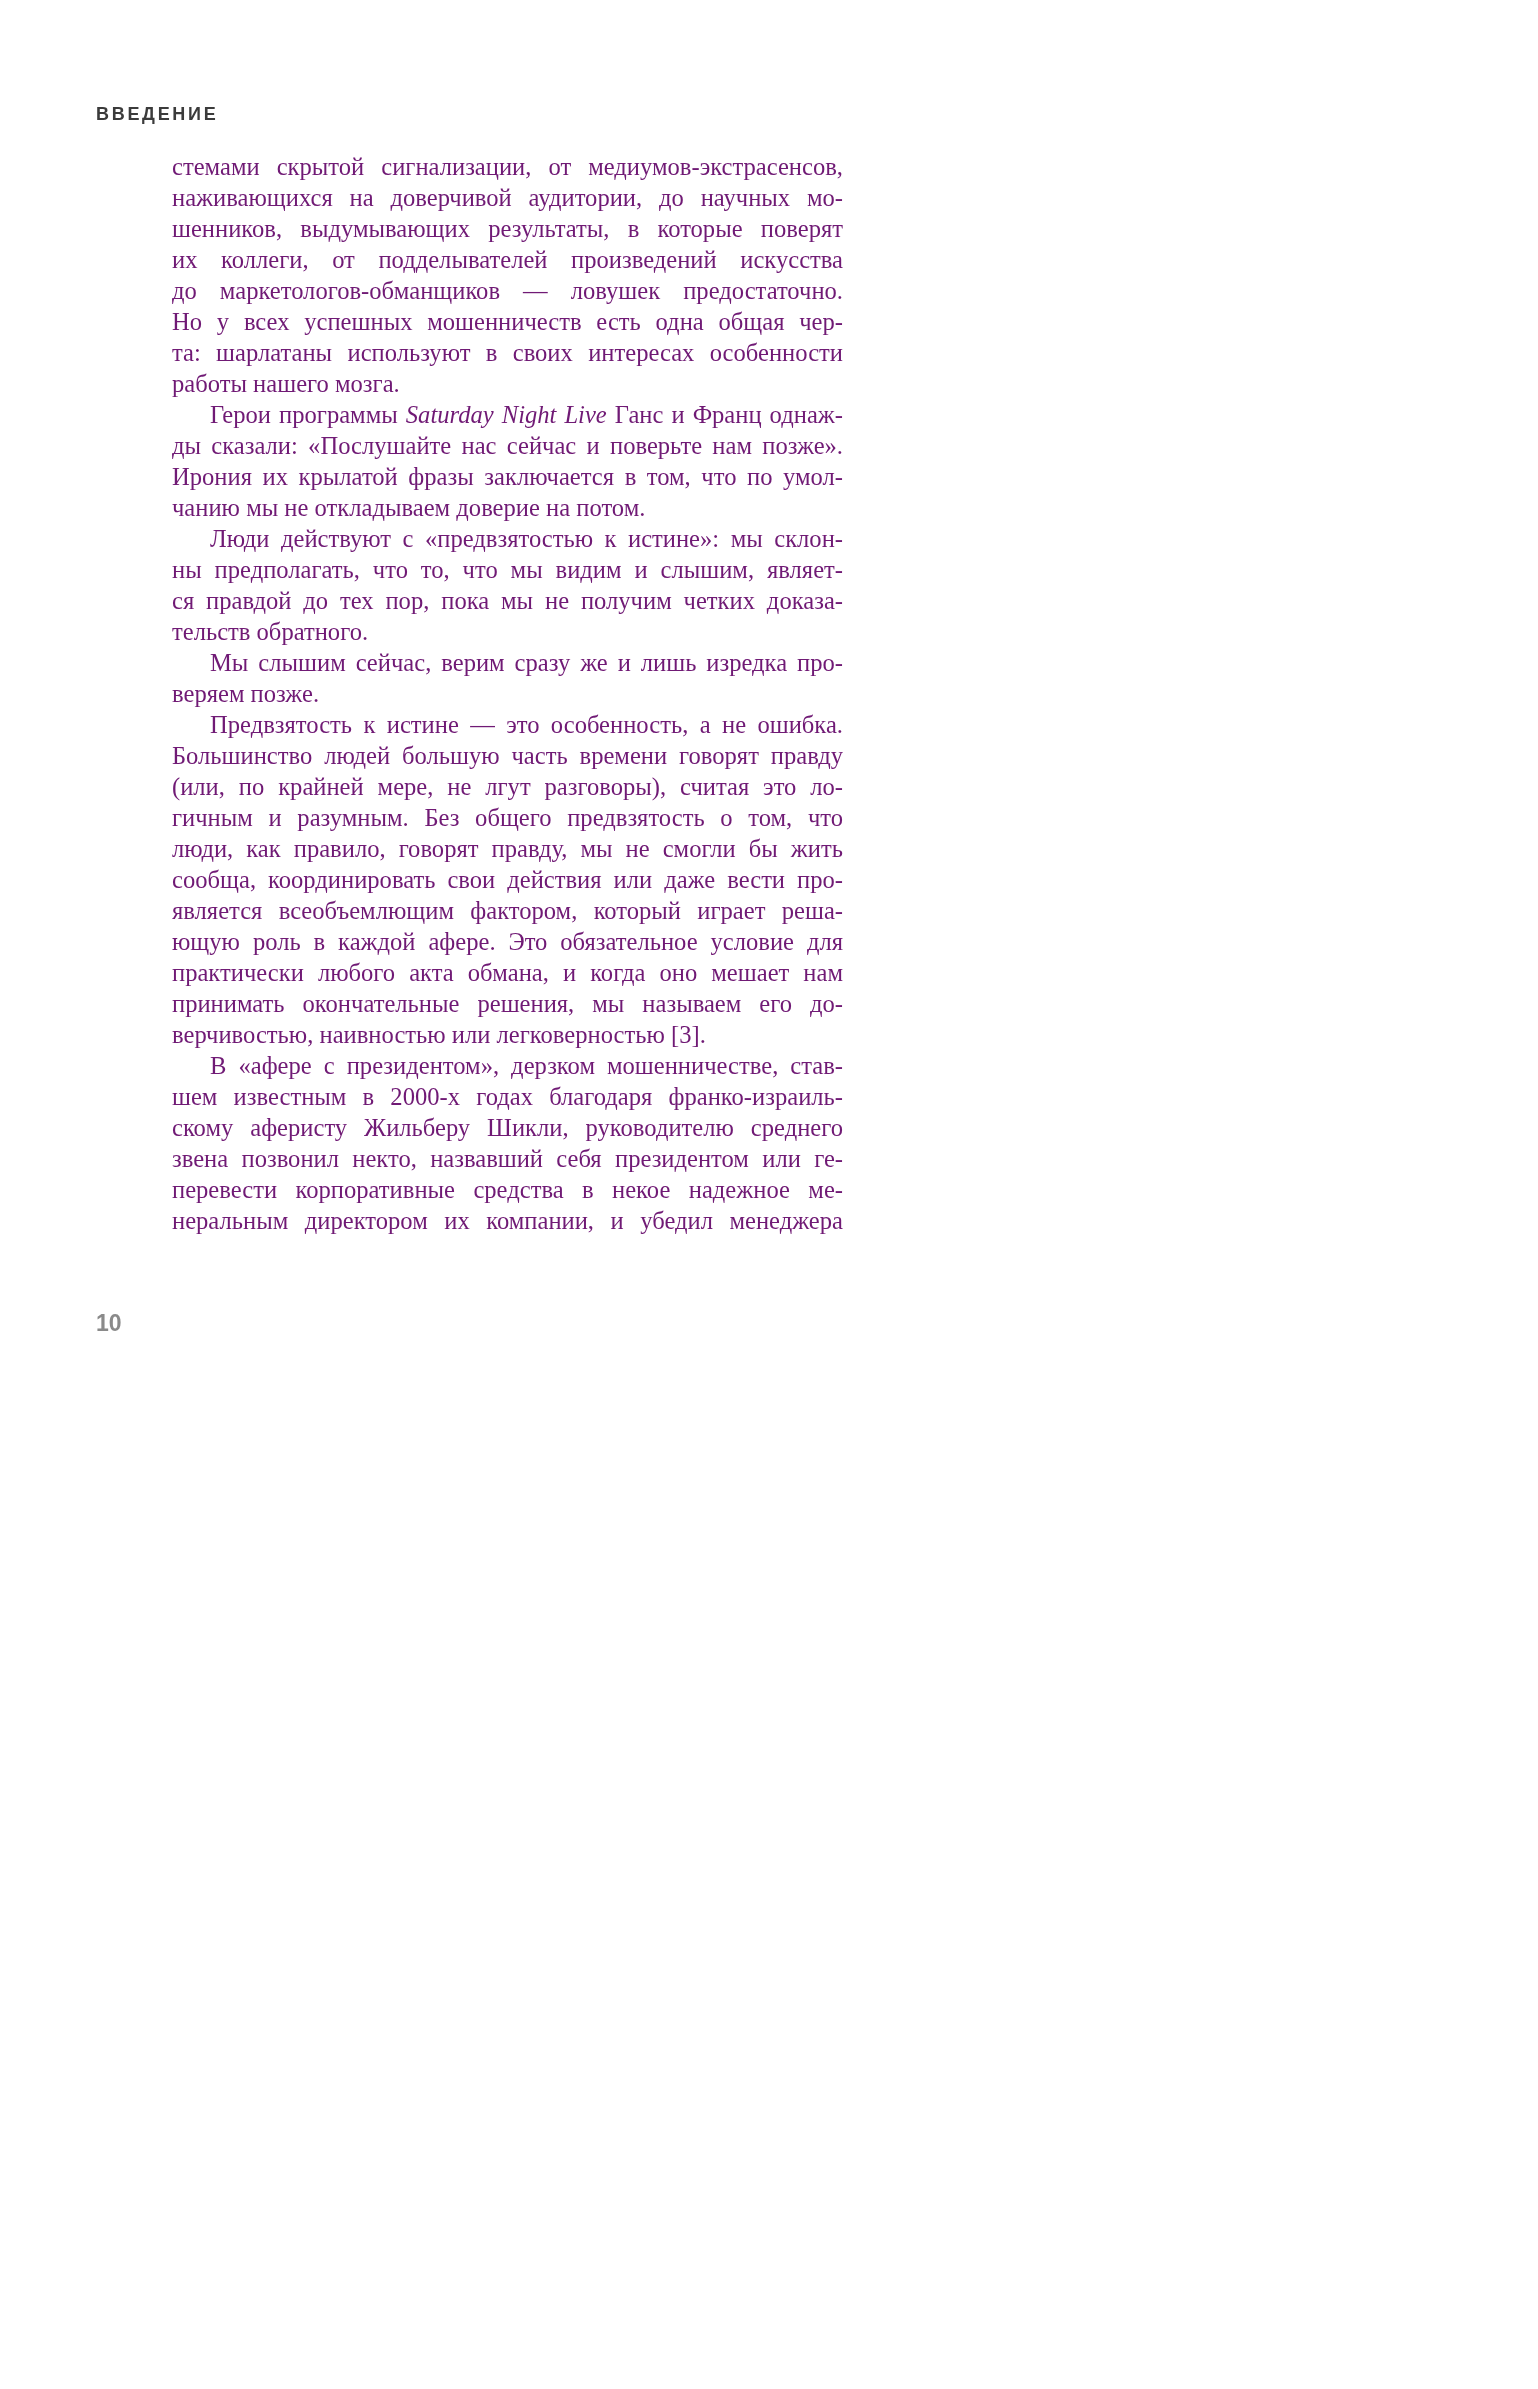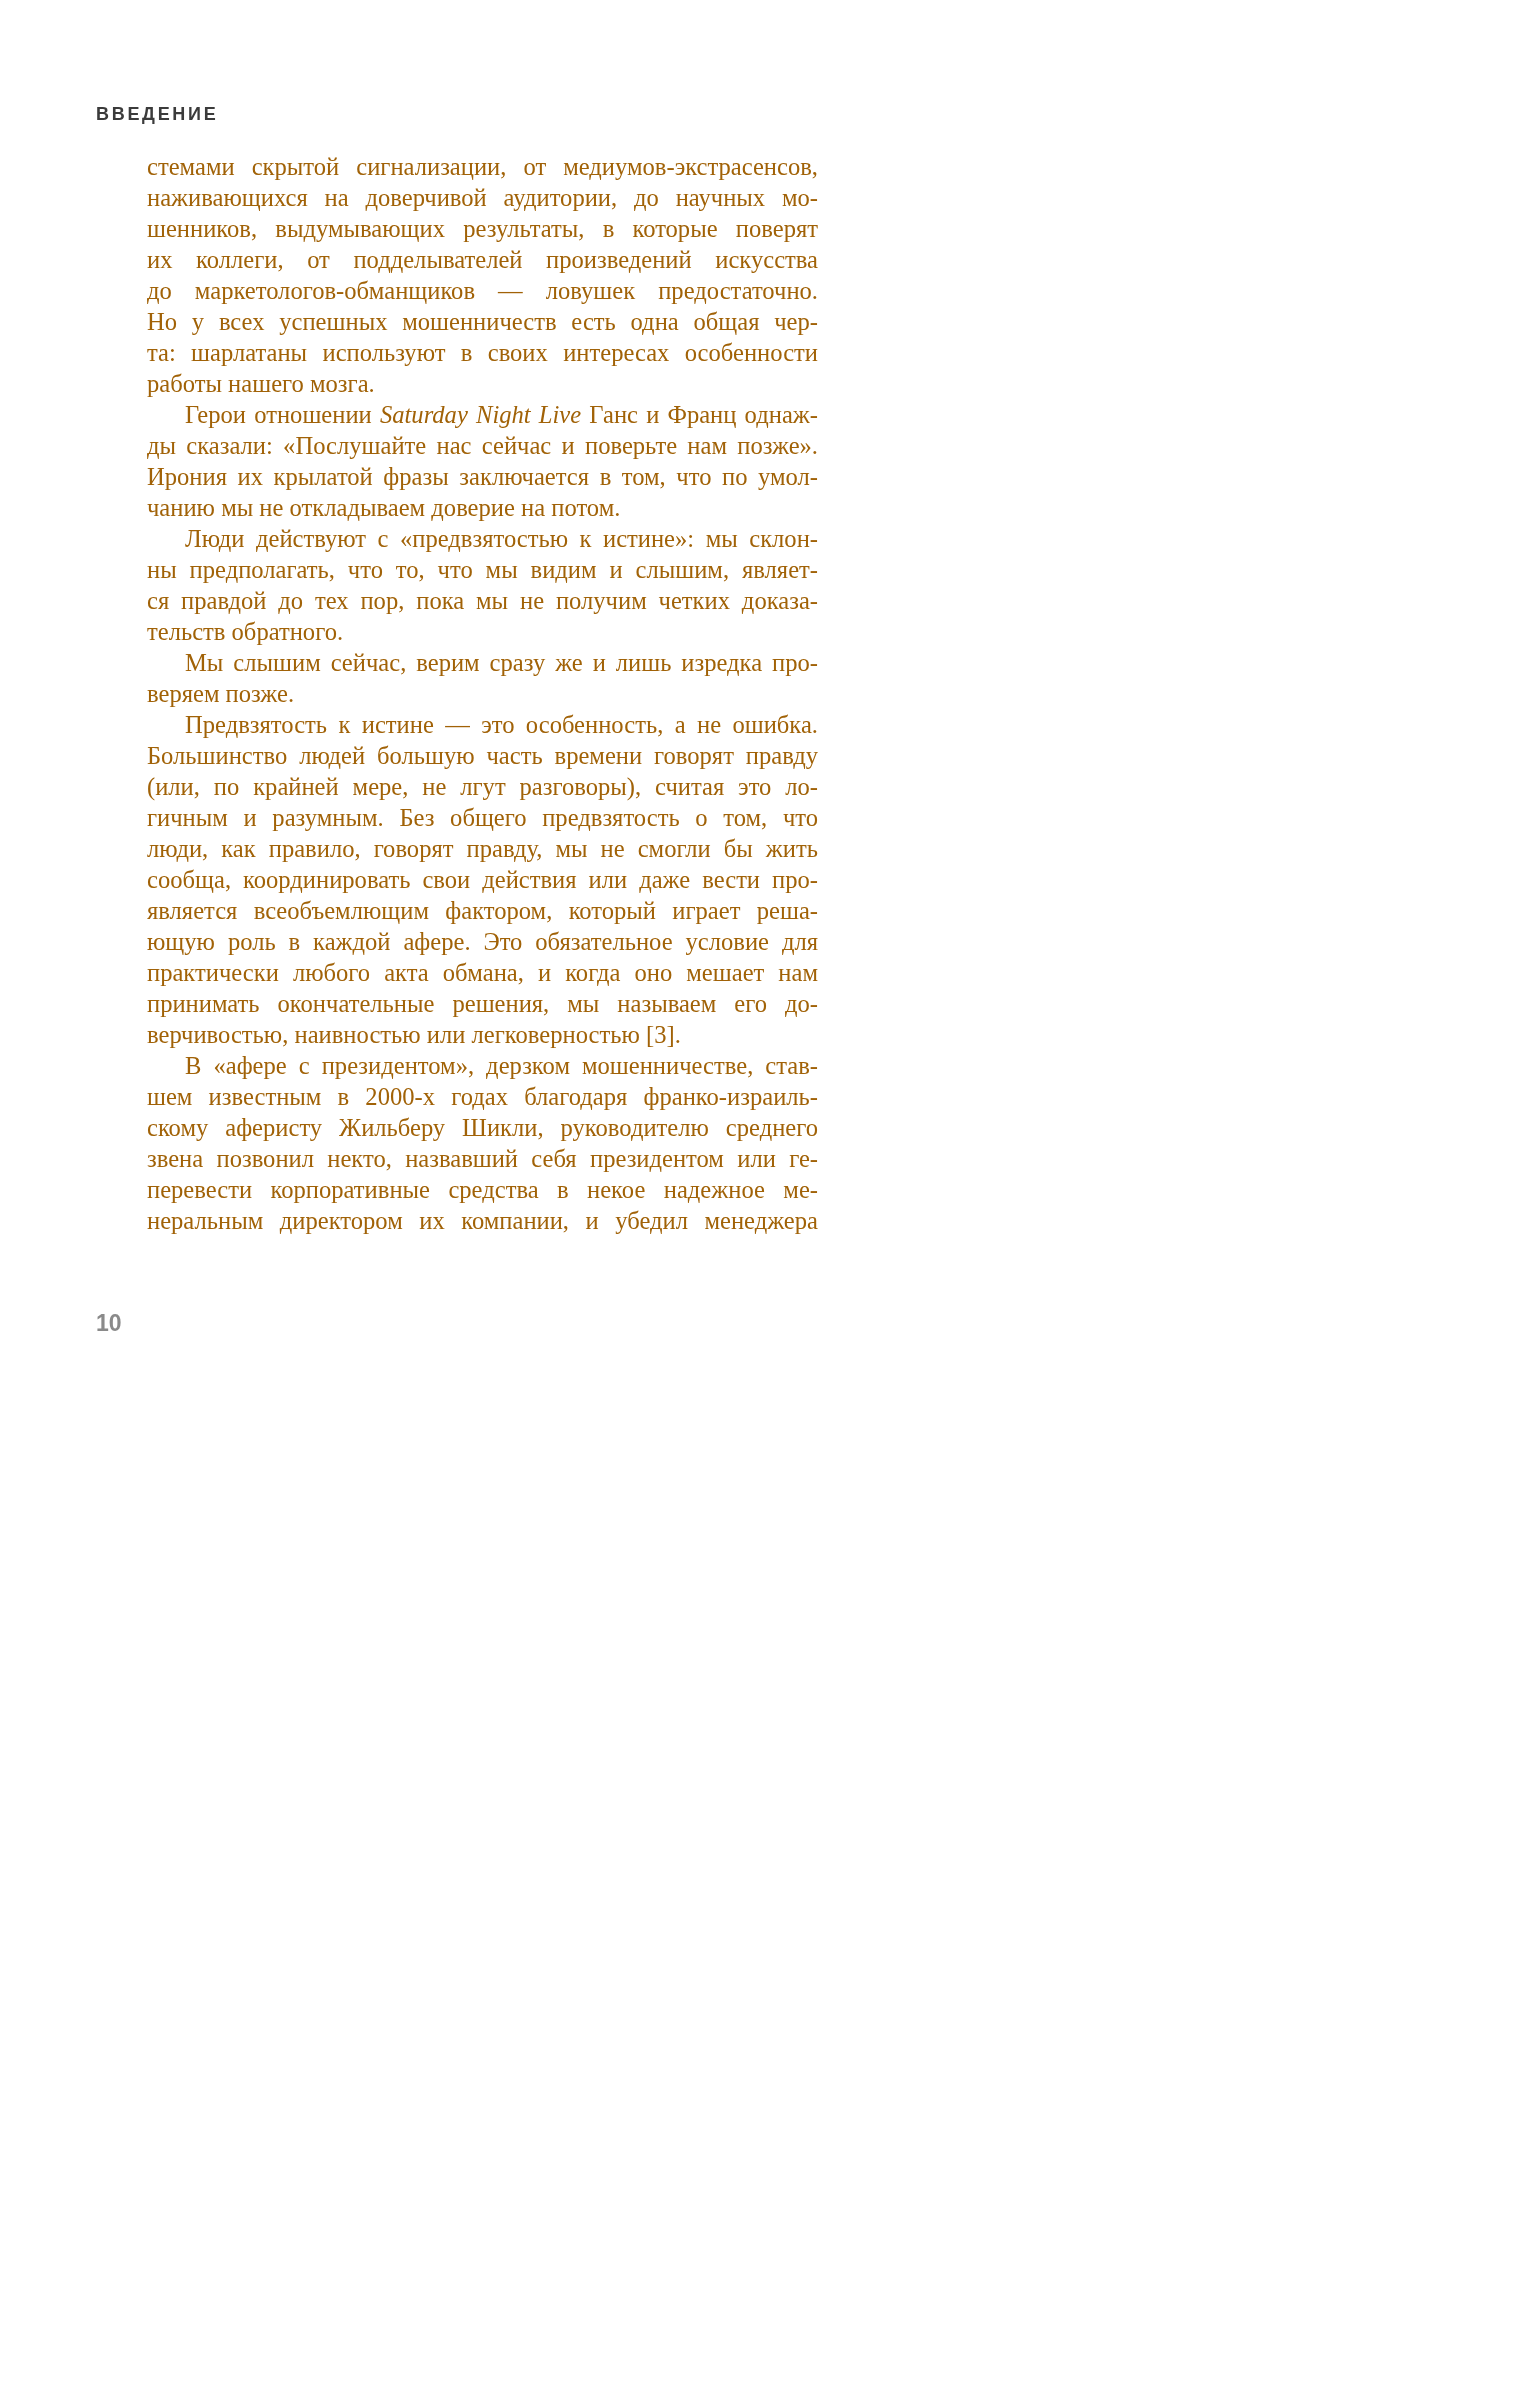--- a/index.html
+++ b/index.html
@@ -19,27 +19,27 @@
     left: 96px;
     top: 104px;
     font-family: "Liberation Sans", sans-serif;
     font-size: 18px;
     font-weight: 600;
     letter-spacing: 2.7px;
     color: #3b3b3b;
   }
   .text-block {
     position: absolute;
-    left: 147px;
+    left: 172px;
     top: 151px;
     width: 671px;
     font-family: "Liberation Serif", serif;
     font-size: 24.6px;
     line-height: 31px;
-    color: #a16207;
+    color: #701a75;
   }
   .para {
     margin: 0;
   }
   .line {
     text-align: justify;
     text-align-last: justify;
   }
   .line.endline {
     text-align: left;
@@ -72,21 +72,21 @@
         <div class="line"><span>стемами скрытой сигнализации, от медиумов-экстрасенсов,</span></div>
         <div class="line"><span>наживающихся на доверчивой аудитории, до научных мо-</span></div>
         <div class="line"><span>шенников, выдумывающих результаты, в которые поверят</span></div>
         <div class="line"><span>их коллеги, от подделывателей произведений искусства</span></div>
         <div class="line"><span>до маркетологов-обманщиков — ловушек предостаточно.</span></div>
         <div class="line"><span>Но у всех успешных мошенничеств есть одна общая чер-</span></div>
         <div class="line"><span>та: шарлатаны используют в своих интересах особенности</span></div>
         <div class="line endline"><span>работы нашего мозга.</span></div>
       </div>
       <div class="para">
-        <div class="line indent"><span>Герои отношении </span><i>Saturday Night Live</i><span> Ганс и Франц однаж-</span></div>
+        <div class="line indent"><span>Герои программы </span><i>Saturday Night Live</i><span> Ганс и Франц однаж-</span></div>
         <div class="line"><span>ды сказали: «Послушайте нас сейчас и поверьте нам позже».</span></div>
         <div class="line"><span>Ирония их крылатой фразы заключается в том, что по умол-</span></div>
         <div class="line endline"><span>чанию мы не откладываем доверие на потом.</span></div>
       </div>
       <div class="para">
         <div class="line indent"><span>Люди действуют с «предвзятостью к истине»: мы склон-</span></div>
         <div class="line"><span>ны предполагать, что то, что мы видим и слышим, являет-</span></div>
         <div class="line"><span>ся правдой до тех пор, пока мы не получим четких доказа-</span></div>
         <div class="line endline"><span>тельств обратного.</span></div>
       </div>

